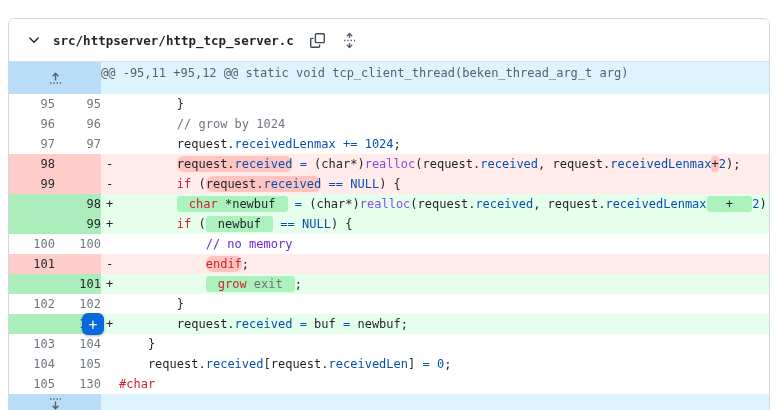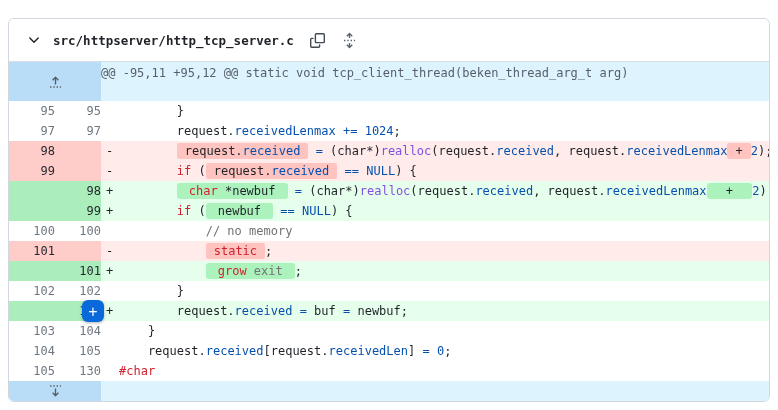--- a/index.html
+++ b/index.html
@@ -47,24 +47,24 @@
     width:46px;min-width:46px;max-width:46px;
     text-align:right;padding-right:12px;
     color:#6e7781;cursor:default;
   }
   td.code{white-space:pre;color:#1f2328;position:relative;}
   .marker{display:inline-block;width:18px;padding-left:5px;box-sizing:border-box;color:#1f2328;}
   tr.del td.num{background:var(--del-num-bg);color:#24292f;}
   tr.del td.code{background:var(--del-line-bg);}
   tr.add td.num{background:var(--add-num-bg);color:#24292f;}
   tr.add td.code{background:var(--add-line-bg);}
-  tr.del .hl-group{background:var(--del-word-bg);border-radius:2px;padding:1px 8px;}
+  tr.del .hl-group{background:var(--del-word-bg);border-radius:7px;padding:1px 0;}
   tr.add .hl-group{background:var(--add-word-bg);border-radius:3px;padding:1px 12px;}
   
-  tr.hunk td{height:39px;line-height:22px;}
+  tr.hunk td{height:32px;line-height:22px;}
   td.hunk-gutter{background:var(--hunk-num-bg);text-align:center;}
   td.hunk-content{
     background:var(--hunk-line-bg);
     color:#57606a;
     padding-left:44px;
     white-space:pre;
   }
   .fold-btn{
     background:transparent;border:none;margin:0;padding:0;cursor:pointer;
     width:100%;height:100%;display:inline-flex;align-items:center;justify-content:center;
@@ -132,20 +132,25 @@
         </td>
         <td class="hunk-content">@@ -95,11 +95,12 @@ static void tcp_client_thread(beken_thread_arg_t arg)</td>
       </tr>
 
       <tr class="row context">
           <td class="num">95</td>
           <td class="num">95</td>
           <td class="code"><span class="marker"></span><span style="color: rgb(31, 35, 40);">        }</span></td>
         </tr>
         <tr class="row context">
+          <td class="num">96</td>
+          <td class="num">96</td>
+          <td class="code"><span class="marker"></span><span style="color: rgb(110, 119, 129);">        // grow by 1024</span></td>
+        </tr>
+        <tr class="row context">
           <td class="num">97</td>
           <td class="num">97</td>
           <td class="code"><span class="marker"></span><span style="color: rgb(31, 35, 40);">        request.</span><span style="color: rgb(5, 80, 174);">receivedLenmax</span><span style="color: rgb(31, 35, 40);"> </span><span style="color: rgb(5, 80, 174);">+=</span><span style="color: rgb(31, 35, 40);"> </span><span style="color: rgb(5, 80, 174);">1024</span><span style="color: rgb(31, 35, 40);">;</span></td>
         </tr>
         <tr class="row del">
           <td class="num">98</td>
           <td class="num"></td>
           <td class="code"><span class="marker">-</span><span style="color: rgb(31, 35, 40);">        </span><span class="hl-group"><span style="color: rgb(31, 35, 40);">request.</span><span style="color: rgb(5, 80, 174);">received</span></span><span style="color: rgb(31, 35, 40);"> </span><span style="color: rgb(5, 80, 174);">=</span><span style="color: rgb(31, 35, 40);"> (char*)</span><span style="color: rgb(130, 80, 223);">realloc</span><span style="color: rgb(31, 35, 40);">(request.</span><span style="color: rgb(5, 80, 174);">received</span><span style="color: rgb(31, 35, 40);">, request.</span><span style="color: rgb(5, 80, 174);">receivedLenmax</span><span class="hl-group"><span style="color: rgb(31, 35, 40);">+</span></span><span style="color: rgb(5, 80, 174);">2</span><span style="color: rgb(31, 35, 40);">);</span></td>
         </tr>
         <tr class="row del">
@@ -159,26 +164,26 @@
           <td class="code"><span class="marker">+</span><span style="color: rgb(31, 35, 40);">        </span><span class="hl-group"><span style="color: rgb(207, 34, 46);">char</span><span style="color: rgb(31, 35, 40);"> *newbuf</span></span><span style="color: rgb(31, 35, 40);"> </span><span style="color: rgb(5, 80, 174);">=</span><span style="color: rgb(31, 35, 40);"> (char*)</span><span style="color: rgb(130, 80, 223);">realloc</span><span style="color: rgb(31, 35, 40);">(request.</span><span style="color: rgb(5, 80, 174);">received</span><span style="color: rgb(31, 35, 40);">, request.</span><span style="color: rgb(5, 80, 174);">receivedLenmax</span><span class="hl-group"><span style="color: rgb(31, 35, 40);"> + </span></span><span style="color: rgb(5, 80, 174);">2</span><span style="color: rgb(31, 35, 40);">);</span></td>
         </tr>
         <tr class="row add">
           <td class="num"></td>
           <td class="num">99</td>
           <td class="code"><span class="marker">+</span><span style="color: rgb(31, 35, 40);">        </span><span style="color: rgb(207, 34, 46);">if</span><span style="color: rgb(31, 35, 40);"> (</span><span class="hl-group"><span style="color: rgb(31, 35, 40);">newbuf</span></span><span style="color: rgb(31, 35, 40);"> </span><span style="color: rgb(5, 80, 174);">==</span><span style="color: rgb(31, 35, 40);"> </span><span style="color: rgb(5, 80, 174);">NULL</span><span style="color: rgb(31, 35, 40);">) {</span></td>
         </tr>
         <tr class="row context">
           <td class="num">100</td>
           <td class="num">100</td>
-          <td class="code"><span class="marker"></span><span style="color: #737373;">            // no memory</span></td>
+          <td class="code"><span class="marker"></span><span style="color: #6d28d9;">            // no memory</span></td>
         </tr>
         <tr class="row del">
           <td class="num">101</td>
           <td class="num"></td>
-          <td class="code"><span class="marker">-</span><span style="color: rgb(31, 35, 40);">            </span><span class="hl-group"><span style="color: rgb(207, 34, 46);">static</span></span><span style="color: rgb(31, 35, 40);">;</span></td>
+          <td class="code"><span class="marker">-</span><span style="color: rgb(31, 35, 40);">            </span><span class="hl-group"><span style="color: rgb(207, 34, 46);">endif</span></span><span style="color: rgb(31, 35, 40);">;</span></td>
         </tr>
         <tr class="row add">
           <td class="num"></td>
           <td class="num">101</td>
           <td class="code"><span class="marker">+</span><span style="color: rgb(31, 35, 40);">            </span><span class="hl-group"><span style="color: rgb(207, 34, 46);">grow</span><span style="color: #737373;"> exit</span></span><span style="color: rgb(31, 35, 40);">;</span></td>
         </tr>
         <tr class="row context">
           <td class="num">102</td>
           <td class="num">102</td>
           <td class="code"><span class="marker"></span><span style="color: rgb(31, 35, 40);">        }</span></td>

